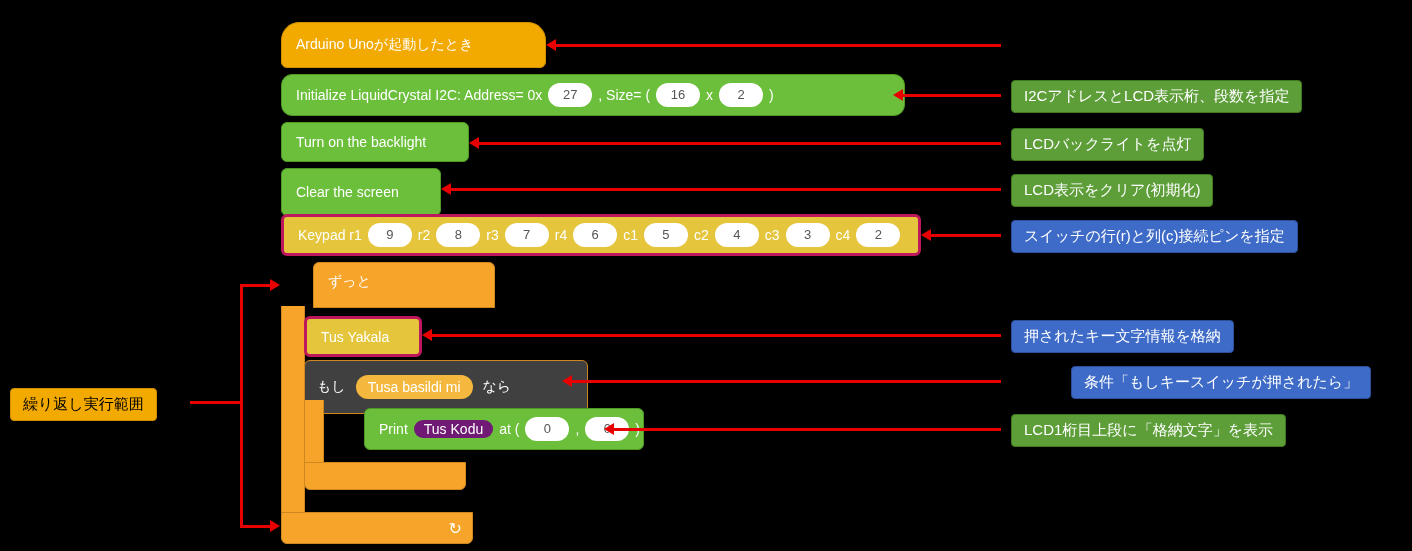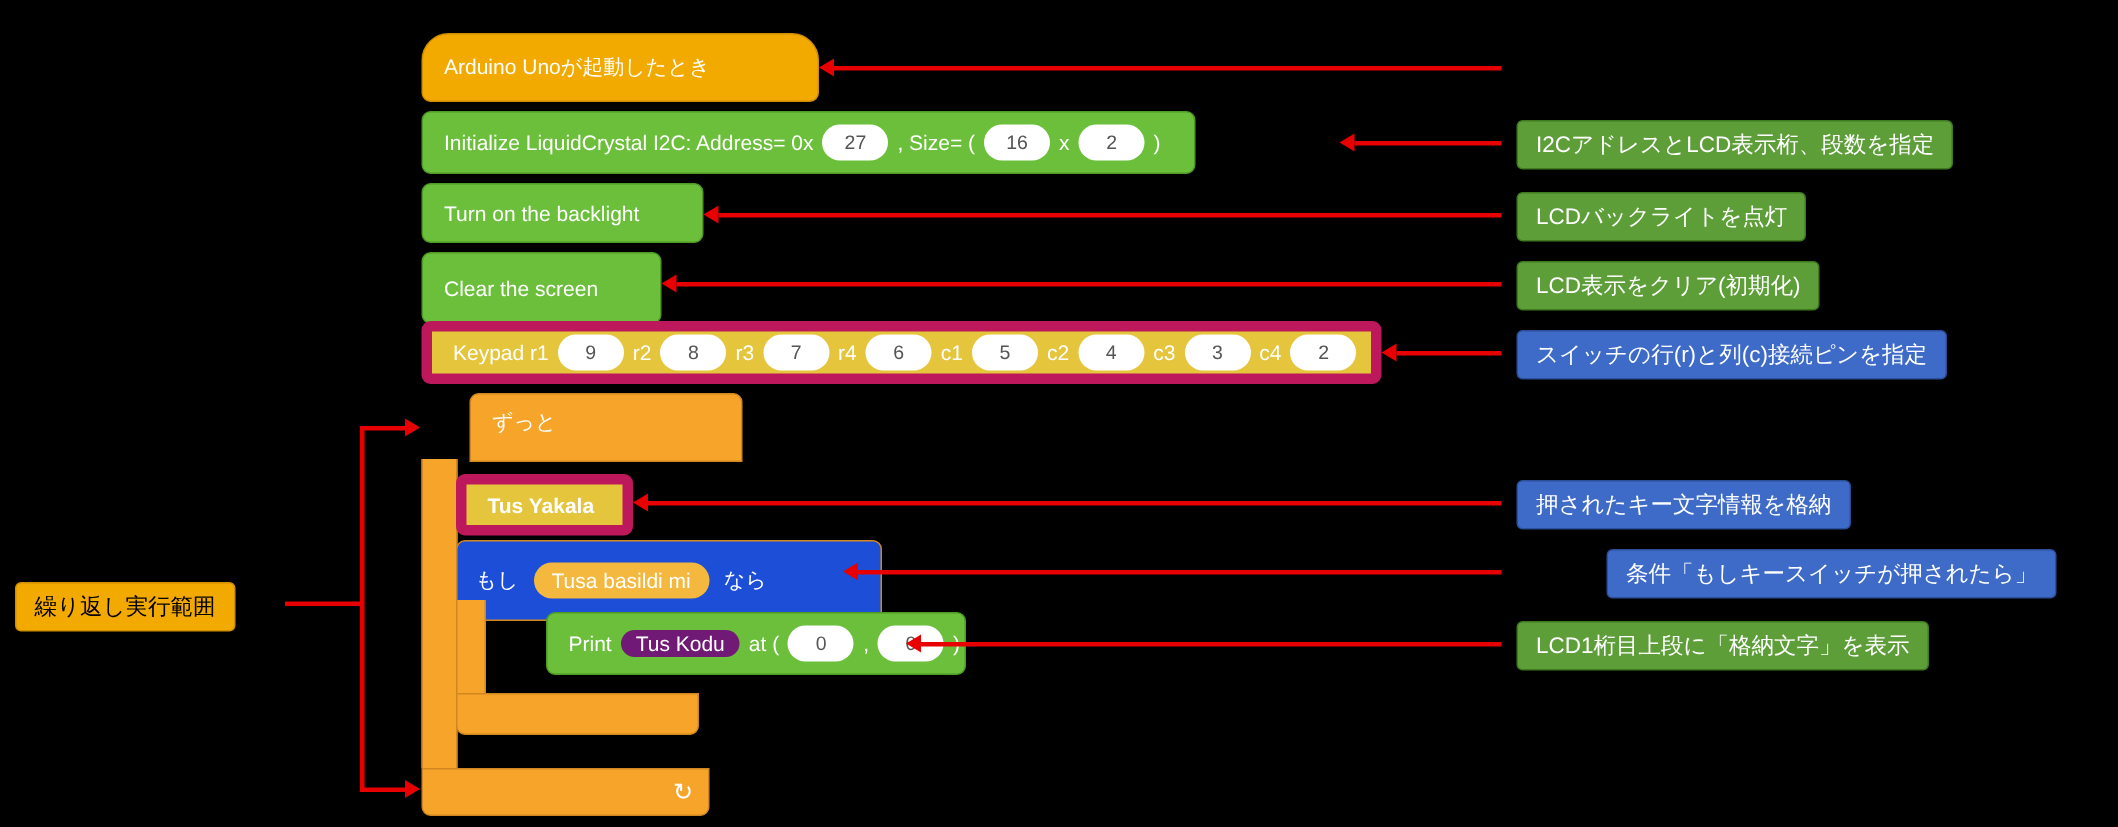--- a/index.html
+++ b/index.html
@@ -24,21 +24,21 @@
     display: flex;
     align-items: center;
     gap: 6px;
     white-space: nowrap;
     box-sizing: border-box;
   }
 
   
   .c-yellow      { background: #f2a900; color: #fff; border: 1px solid #d18f00; }
   .c-green       { background: #6bbf3b; color: #fff; border: 1px solid #4f9a25; }
-  .c-mustard     { background: #e5c53c; color: #fff; border: 7px solid #be185d; }
+  .c-mustard     { background: #e5c53c; color: #fff; border: 3px solid #be185d; }
   .c-blue        { background: #3e6bc7; color: #fff; border: 1px solid #2c4f9a; border-radius: 4px; }
   .c-grncomm     { background: #5d9e39; color: #fff; border: 1px solid #3f7a20; border-radius: 4px; }
   .c-yelcomm     { background: #f2a900; color: #000; border: 1px solid #d18f00; border-radius: 4px; }
 
   
   .bubble {
     background: #fff;
     color: #555;
     border-radius: 999px;
     min-width: 28px;
@@ -85,21 +85,21 @@
     background: #f6a52a;
     border: 1px solid #d18720;
     border-radius: 0 0 6px 6px;
     display:flex; align-items:center; justify-content:flex-end; padding-right:10px;
   }
   .loop-arrow { color:#fff; font-size:16px; }
 
   
   .ifblk-top {
     position: absolute;
-    background: #1d4ed8;
+    background: #404040;
     border: 1px solid #d18720;
     border-radius: 6px 6px 0 0;
     display:flex; align-items:center; gap:10px; padding:6px 12px;
   }
   .ifblk-side {
     position: absolute;
     background: #f6a52a;
     border-left: 1px solid #d18720;
     border-right: 1px solid #d18720;
   }
@@ -130,21 +130,21 @@
 </style>
 </head>
 <body>
 
 <div class="stage">
 
   <div class="block c-yellow hat" style="left:281px; top:22px; width:265px; height:46px;">
     <span>Arduino Unoが起動したとき</span>
   </div>
 
-  <div class="block c-green" style="left:281px; top:74px; width:516px; height:42px;">
+  <div class="block c-green" style="left:281px; top:74px; width:624px; height:42px;border-radius:11px;">
     <span>Initialize LiquidCrystal I2C: Address= 0x</span>
     <span class="bubble">27</span>
     <span>, Size= (</span>
     <span class="bubble">16</span>
     <span>x</span>
     <span class="bubble">2</span>
     <span>)</span>
   </div>
 
   <div class="block c-green" style="left:281px; top:122px; width:188px; height:40px;">
@@ -177,21 +177,21 @@
   <div class="cblock-top" style="left:281px; top:262px; width:180px; height:44px;">
     <div style="padding:10px 14px;">
       <span>ずっと</span>
     </div>
   </div>
   <div class="cblock-side" style="left:281px; top:306px; width:22px; height:206px;"></div>
   <div class="cblock-bottom" style="left:281px; top:512px; width:180px; height:30px;">
     <span class="loop-arrow">↻</span>
   </div>
 
-  <div class="block c-mustard" style="left:304px; top:316px; width:118px; height:41px;font-weight:bold;">
+  <div class="block c-mustard" style="left:304px; top:316px; width:118px; height:41px;">
     <span>Tus Yakala</span>
   </div>
 
   <div class="ifblk-top" style="left:304px; top:360px; width:258px; height:40px;">
     <span>もし</span>
     <span class="hexpill">Tusa basildi mi</span>
     <span>なら</span>
   </div>
   <div class="ifblk-side" style="left:304px; top:400px; width:18px; height:62px;"></div>
   <div class="ifblk-bottom" style="left:304px; top:462px; width:160px; height:26px;"></div>

